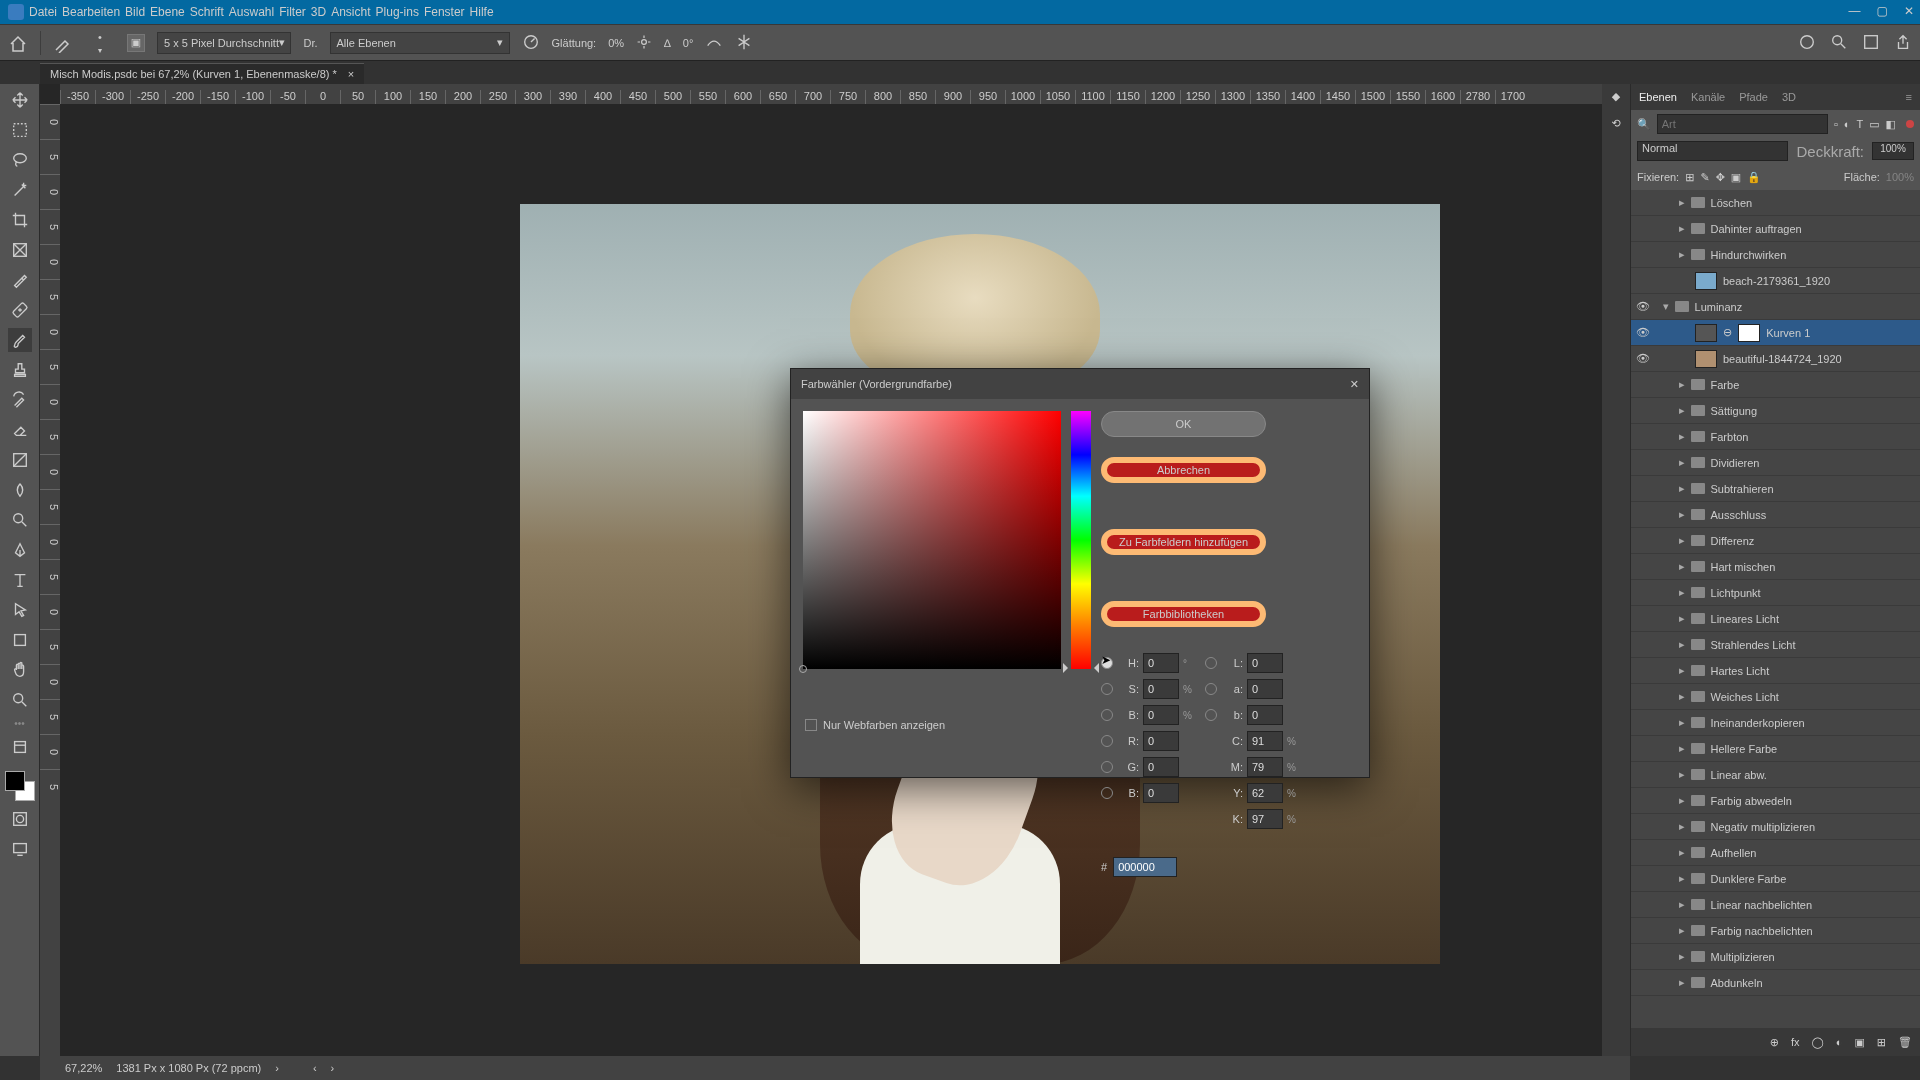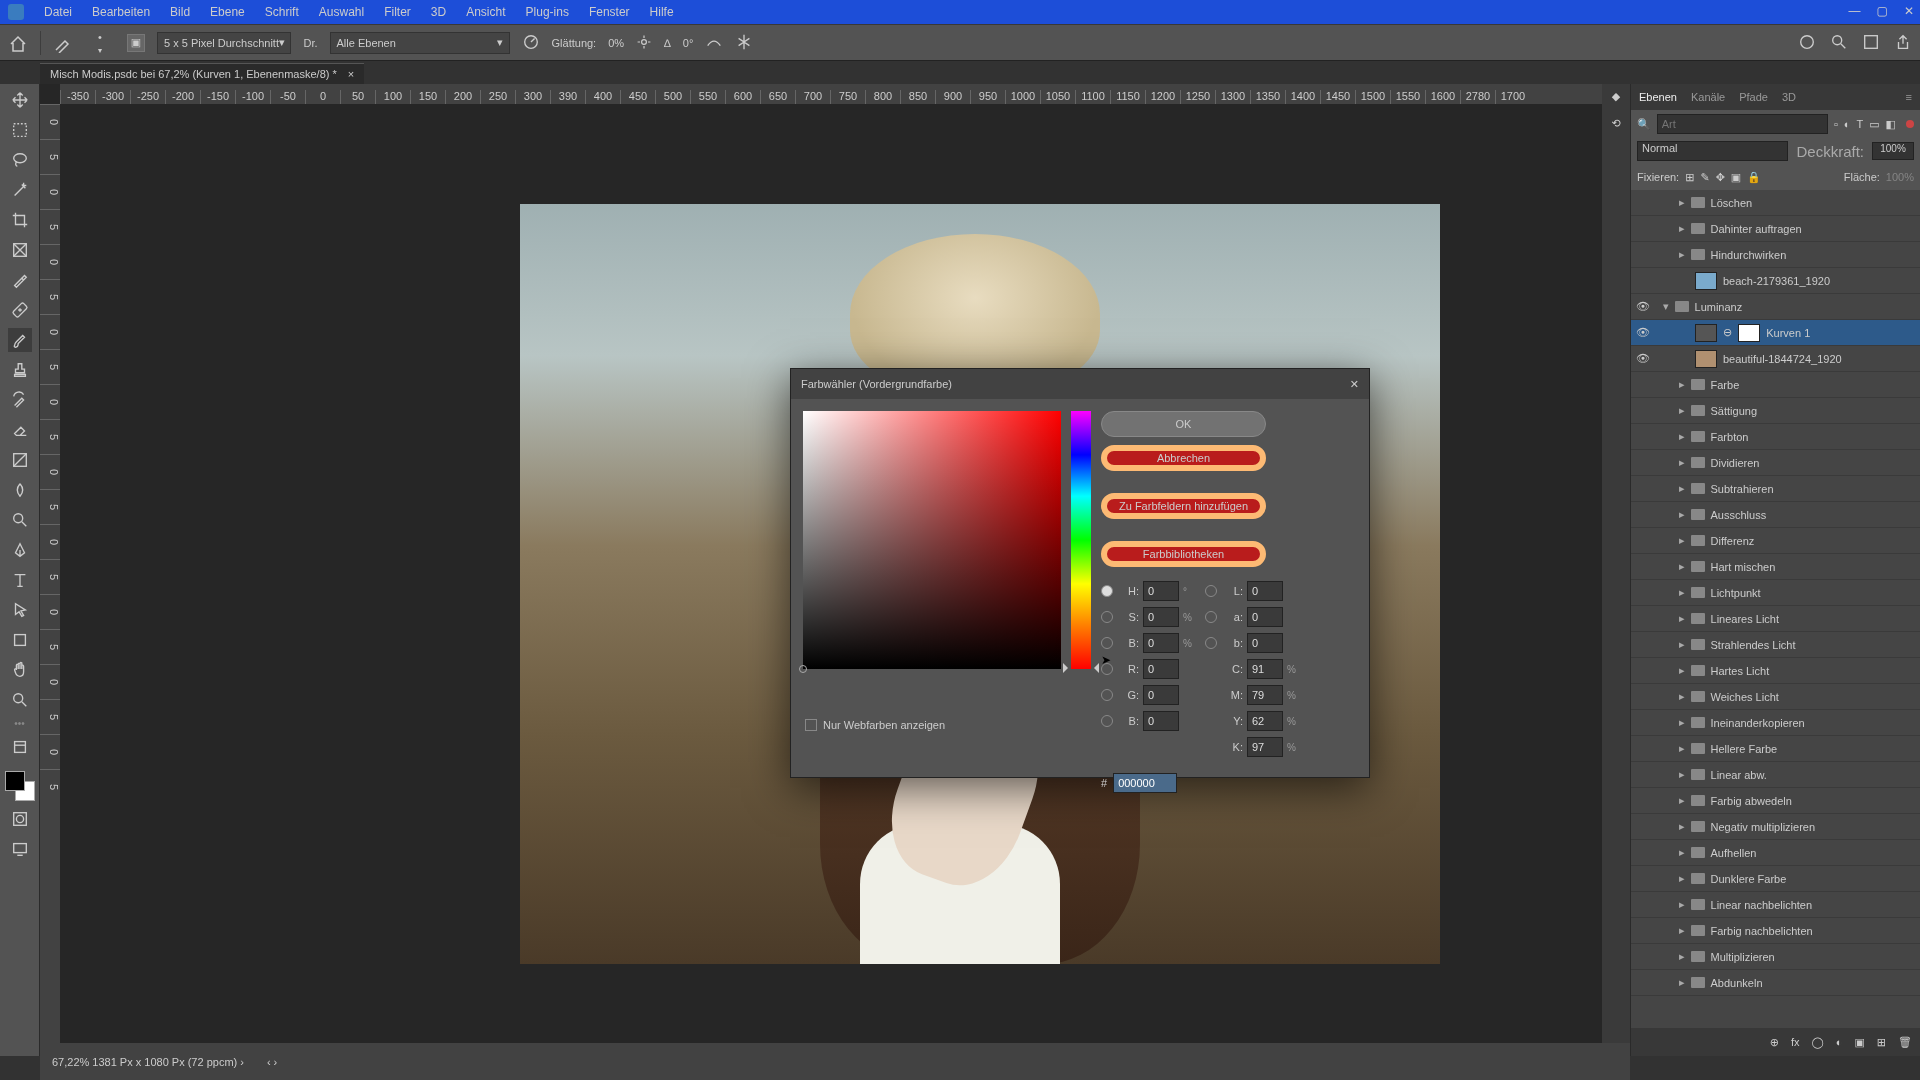--- a/index.html
+++ b/index.html
@@ -1,19 +1,19 @@
 <!DOCTYPE html>
 <html><head>
 <meta charset="utf-8">
 <style>
 * { margin: 0; padding: 0; box-sizing: border-box; font-family: Tahoma, Arial, sans-serif; font-size: 11px; color: #ccc; }
 body { background: #323232; width: 1920px; height: 1080px; overflow: hidden; position: relative; }
 
 
-.menubar { height: 24px; background: #1d4ed8; display: flex; align-items: center; padding: 0 8px; gap: 20px; }
+.menubar { height: 24px; background: #0369a1; display: flex; align-items: center; padding: 0 8px; gap: 5px; }
 .menubar .logo { width: 16px; height: 16px; background: #3a7cbf; border-radius: 3px; }
 .menubar span { font-size: 12px; cursor: default; }
 .win-ctrl { position: absolute; right: 6px; top: 4px; display: flex; gap: 16px; }
 .win-ctrl span { font-size: 12px; }
 
 
 .optbar { height: 36px; background: #535353; border-top: 1px solid #383838; display: flex; align-items: center; padding: 0 8px; gap: 12px; }
 .optbar .home { width: 20px; height: 18px; }
 .optbar .sep { width: 1px; height: 24px; background: #3d3d3d; }
 .optbar .brush { width: 20px; height: 20px; }
@@ -78,36 +78,36 @@
 .dialog { position: absolute; top: 368px; left: 790px; width: 580px; height: 410px; background: #535353; border: 1px solid #222; box-shadow: 0 10px 40px rgba(0,0,0,0.6); }
 .dlg-title { height: 30px; background: #424242; display: flex; align-items: center; padding: 0 10px; justify-content: space-between; }
 .dlg-body { display: flex; padding: 12px; gap: 10px; }
 .sv-field { width: 258px; height: 258px; background: linear-gradient(to top, #000, transparent), linear-gradient(to right, #fff, #ff0000); position: relative; }
 .sv-field .picker-ring { position: absolute; bottom: -4px; left: -4px; width: 8px; height: 8px; border: 1px solid #aaa; border-radius: 50%; }
 .hue { width: 20px; height: 258px; background: linear-gradient(to bottom, #ff00ff, #0000ff 17%, #00ffff 33%, #00ff00 50%, #ffff00 67%, #ff8000 83%, #ff0000 100%); position: relative; }
 .hue .arrow-l { position: absolute; bottom: -4px; left: -8px; border: 5px solid transparent; border-left-color: #ccc; }
 .hue .arrow-r { position: absolute; bottom: -4px; right: -8px; border: 5px solid transparent; border-right-color: #ccc; }
 .preview-col { display: flex; flex-direction: column; align-items: center; gap: 4px; }
 .preview-box { width: 56px; height: 32px; background: #000; border: 1px solid #222; }
-.fields-col { flex: 1; display: flex; flex-direction: column; gap: 8px; }
+.fields-col { flex: 1; display: flex; flex-direction: column; gap: 20px; }
 .dlg-btn { width: 165px; height: 26px; background: #b91c1c; border: 6px solid #fdba74; border-radius: 14px; display: flex; align-items: center; justify-content: center; cursor: pointer; }
 .dlg-btn.ok { background: #727272; border: 1px solid #888;}
 .num-grid { display: grid; grid-template-columns: 16px 18px 36px 18px 16px 18px 36px 18px; gap: 6px 4px; align-items: center; margin-top: 6px;}
 .num-grid input[type=text] { width: 36px; height: 20px; background: #3a3a3a; border: 1px solid #222; text-align: left; padding: 0 4px; color: #ddd;}
 .num-grid .radio { width: 12px; height: 12px; border: 1px solid #888; border-radius: 50%; }
 .num-grid .radio.sel { background: #ddd; }
 .num-grid .lab { font-size: 11px; text-align: right;}
 .num-grid .unit { font-size: 10px; color: #999;}
 .hex-row { display: flex; align-items: center; gap: 6px; margin-top: 8px;}
 .hex-row input { width: 64px; height: 20px; background: #4a6a8a; border: 1px solid #222; color: #fff; padding: 0 4px;}
 .webonly { position: absolute; bottom: 46px; left: 14px; display: flex; align-items: center; gap: 6px;}
 .webonly .cb { width: 12px; height: 12px; border: 1px solid #888;}
 
 
-.status { position: absolute; bottom: 0; left: 40px; right: 290px; height: 37px; background: #424242; display: flex; align-items: center; padding: 0 12px; gap: 3px; font-size: 11px; }
+.status { position: absolute; bottom: 0; left: 40px; right: 290px; height: 24px; background: #424242; display: flex; align-items: center; padding: 0 25px; gap: 14px; font-size: 11px; }
 
 
 svg { stroke: #ccc; fill: none; stroke-width: 1.5; }
 </style>
 </head>
 <body>
 
 <div class="menubar">
   <div class="logo"></div>
   <span>Datei</span>

